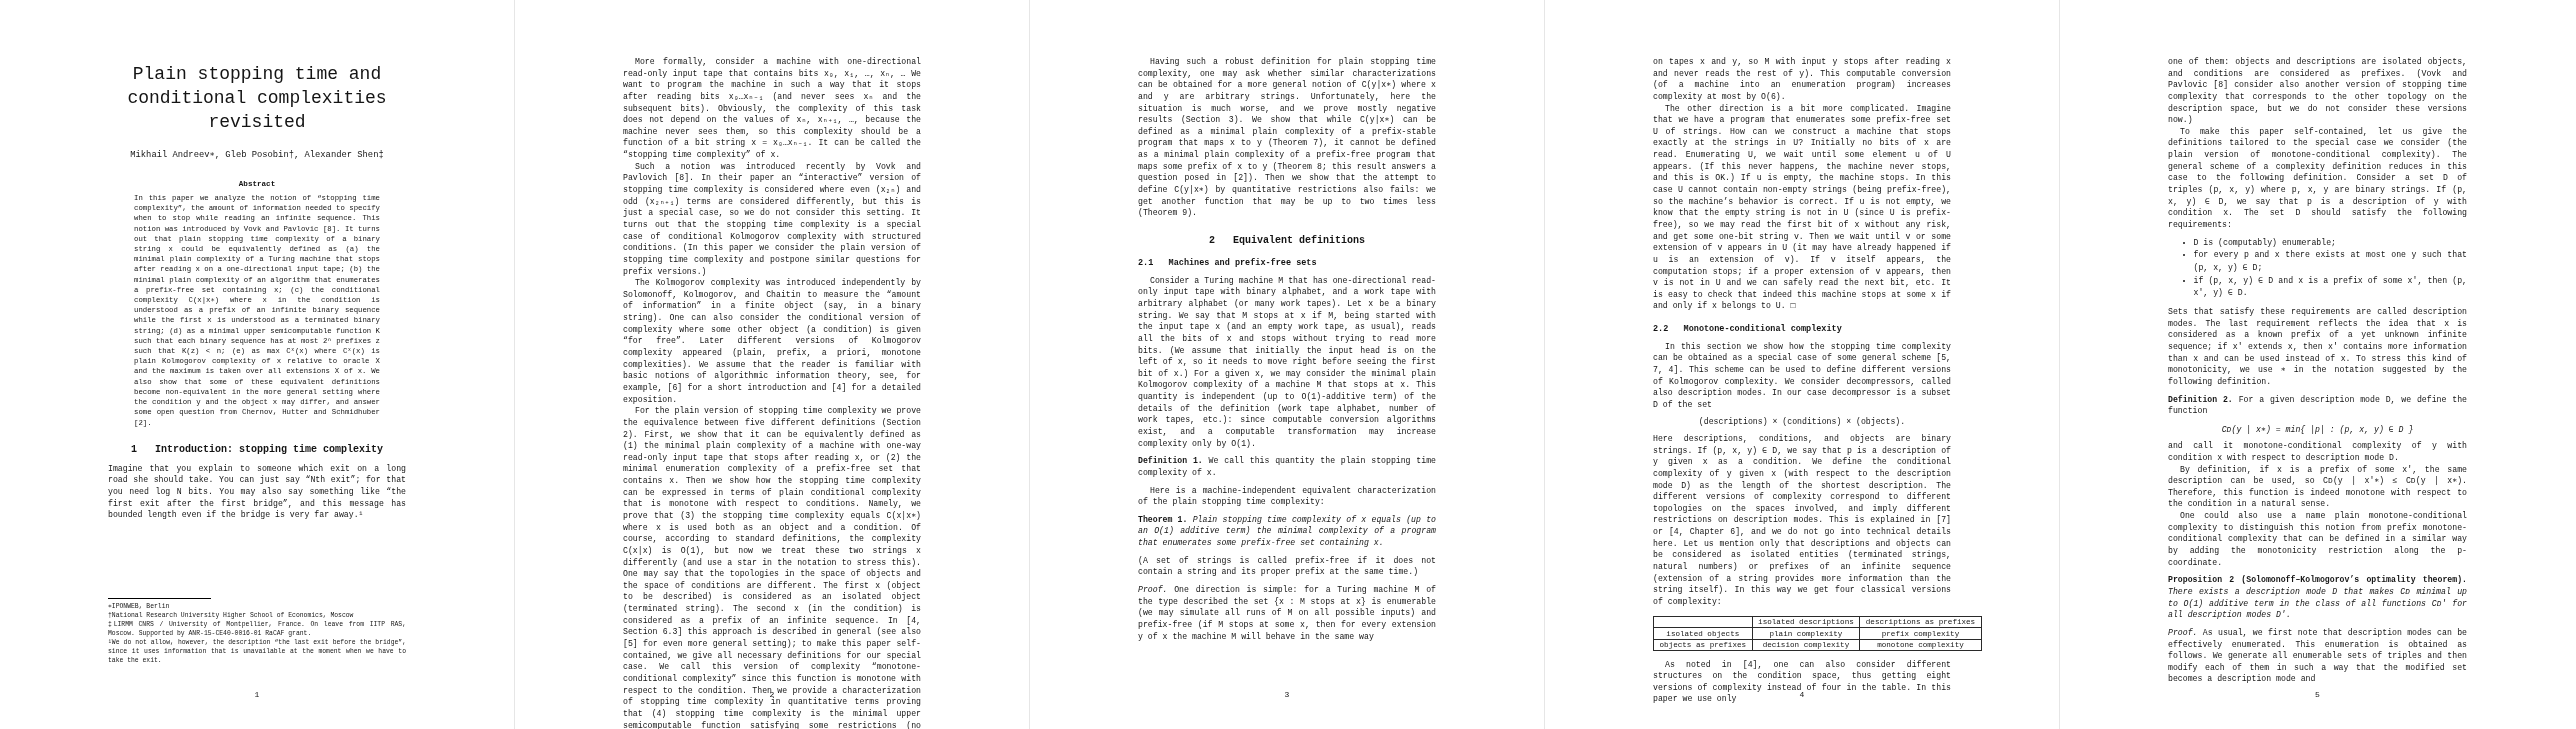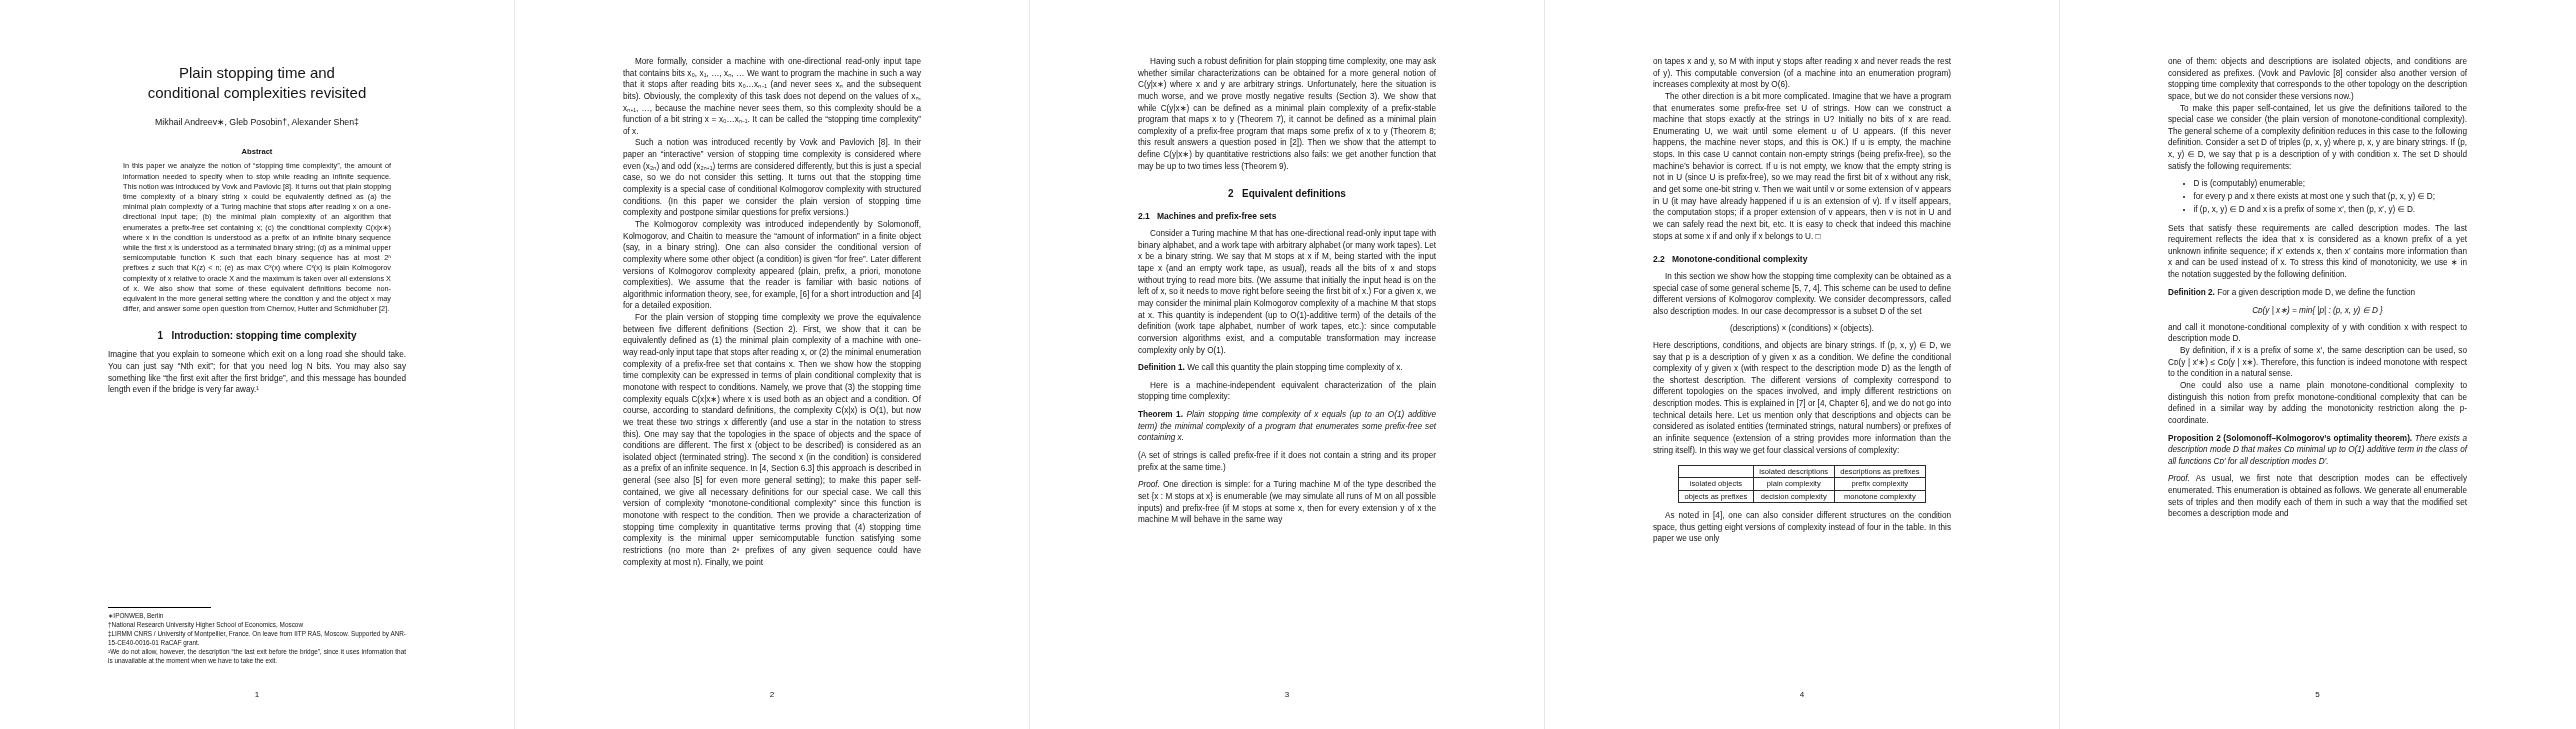--- a/index.html
+++ b/index.html
@@ -1,27 +1,27 @@
 <!DOCTYPE html>
 <html style="font-size:9.7px"><head>
 <meta charset="utf-8">
 <style>
   html,body{margin:0;padding:0;background:#f5f5f5;}
   .canvas{position:relative;width:2576px;height:729px;display:flex;background:#ffffff;}
   .page{position:relative;width:515px;height:729px;background:#ffffff;box-sizing:border-box;
         border-right:0.6px solid #e6e6e6;overflow:hidden;
-        font-family:Liberation Sans, sans-serif;color:#141414;}
+        font-family:Liberation Mono, monospace;color:#141414;}
   .page:last-child{border-right:none;}
   .content{position:absolute;left:108px;right:108px;top:56px;}
   .p{font-size:8.2px;line-height:1.42;text-align:justify;text-indent:12px;margin:0;}
   .p.cont{text-indent:0;}
-  .title{text-align:center;font-size:15px;line-height:1.32;margin:7.3px 0 0 0;white-space:pre-line;font-weight:normal;}
+  .title{text-align:center;font-size:18px;line-height:1.32;margin:7.3px 0 0 0;white-space:pre-line;font-weight:normal;}
   .authors{text-align:center;font-size:8.8px;margin-top:14.6px;}
   .abstract-heading{text-align:center;font-weight:bold;font-size:7.6px;margin:19.4px 0 5.5px 0;}
-  .abstract{margin:0 15px;font-size:7.3px;line-height:1.4;text-align:justify;}
+  .abstract{margin:0 26px;font-size:7.3px;line-height:1.4;text-align:justify;}
   .sec{font-size:10px;font-weight:bold;margin:16px 0 8px 0;text-indent:0;text-align:center;}
   .subsec{font-size:8.5px;font-weight:bold;margin:12px 0 6.7px 0;text-indent:0;}
   .thm{font-size:8.2px;line-height:1.42;text-align:justify;margin:6px 0;text-indent:0;}
   .thm .lbl{font-weight:bold;font-style:normal;}
   .thm .itxt{font-style:italic;}
   .proof{font-size:8.2px;line-height:1.42;text-align:justify;margin:6px 0 0 0;text-indent:0;}
   .proof .plbl{font-style:italic;}
   .formula{text-align:center;font-size:8.2px;margin:6.7px 0;font-style:italic;}
   .formula.roman{font-style:normal;}
   .bullets{margin:6px 0 6px 17px;padding:0 0 0 8.5px;}

